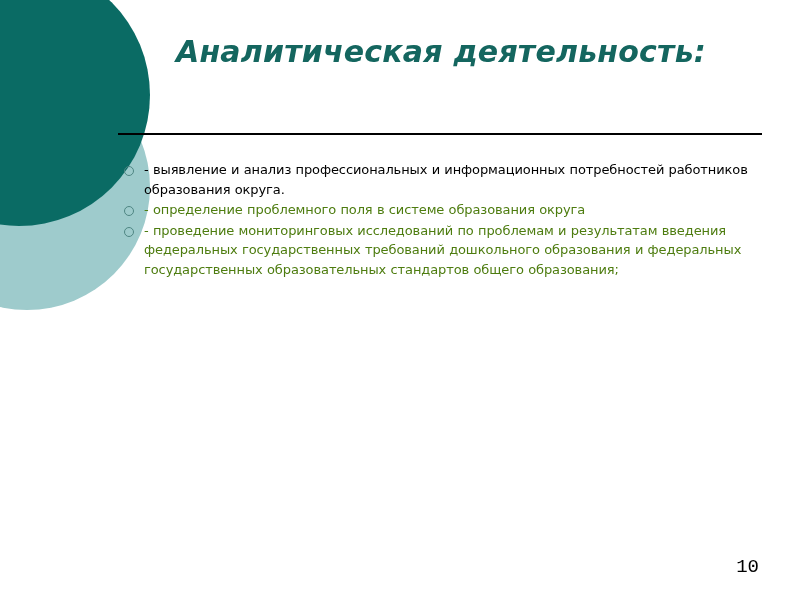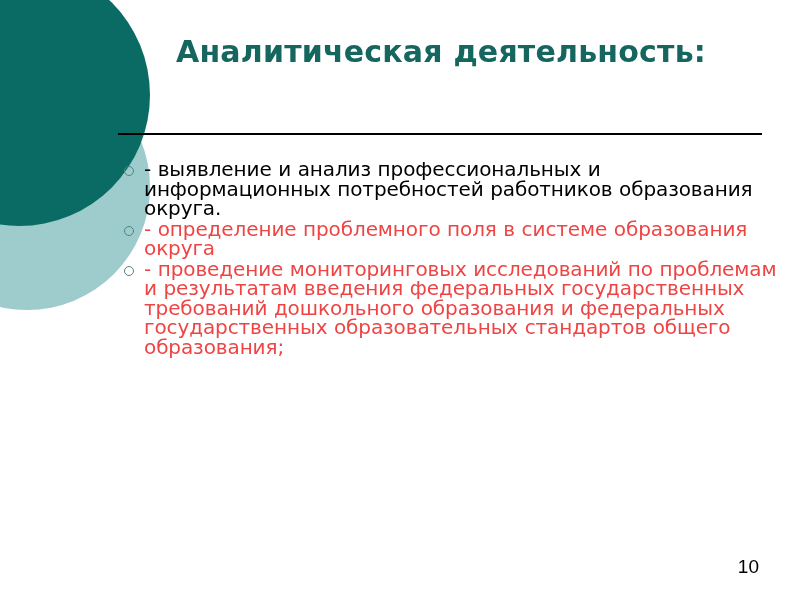--- a/index.html
+++ b/index.html
@@ -47,20 +47,21 @@
     left: 118px;
     top: 34px;
     width: 646px;
     text-align: center;
     font-size: 30px;
     font-weight: bold;
     color: #14665f;
     letter-spacing: 0.2px;
     z-index: 5;
     white-space: nowrap;
+    font-style: italic;
   }
 
   
   .divider {
     position: absolute;
     left: 118px;
     top: 133px;
     width: 644px;
     height: 0;
     border-top: 2px solid #000000;
@@ -93,36 +94,36 @@
     width: 8px;
     height: 8px;
     border: 1.4px solid #4f8683;
     border-radius: 50%;
     background: transparent;
     margin-left: 6px;
   }
 
   .bullet-text {
     flex: 1 1 auto;
-    font-size: 20px;
+    font-size: 13px;
     line-height: 19.5px;
     color: #000000;
     letter-spacing: -0.1px;
     word-spacing: 0.3px;
   }
   .bullet-text.red {
-    color: #ef4444;
+    color: #4d7c0f;
   }
 
   
   .page-number {
     position: absolute;
     right: 41px;
     bottom: 22px;
-    font-family: Liberation Sans, sans-serif;
+    font-family: Liberation Mono, monospace;
     font-size: 19px;
     color: #000000;
     z-index: 5;
     margin-top: 16px;
   }
 </style>
 </head>
 <body>
 
 <div class="slide">

